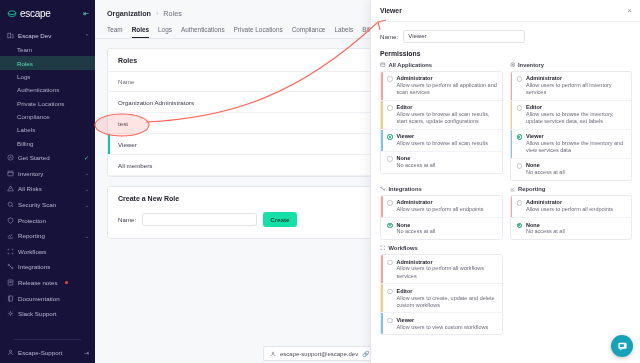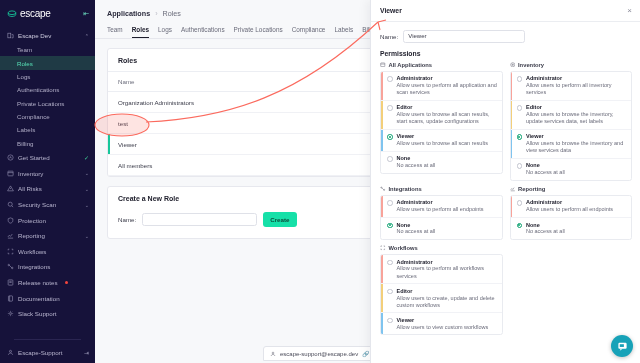--- a/index.html
+++ b/index.html
@@ -385,21 +385,21 @@
           </svg>
       </span>
       <span>Escape-Support</span>
       <span class="sb-logout">⇥</span>
     </div>
   </div>
 
   <div class="main">
 
     <div class="breadcrumb">
-      <span>Applications</span>
+      <span>Organization</span>
       <span class="sep">›</span>
       <span class="crumb2">Roles</span>
     </div>
 
     <div class="tabs">
       <div class="tab">Team</div>
       <div class="tab active">Roles</div>
       <div class="tab">Logs</div>
       <div class="tab">Authentications</div>
       <div class="tab">Private Locations</div>

